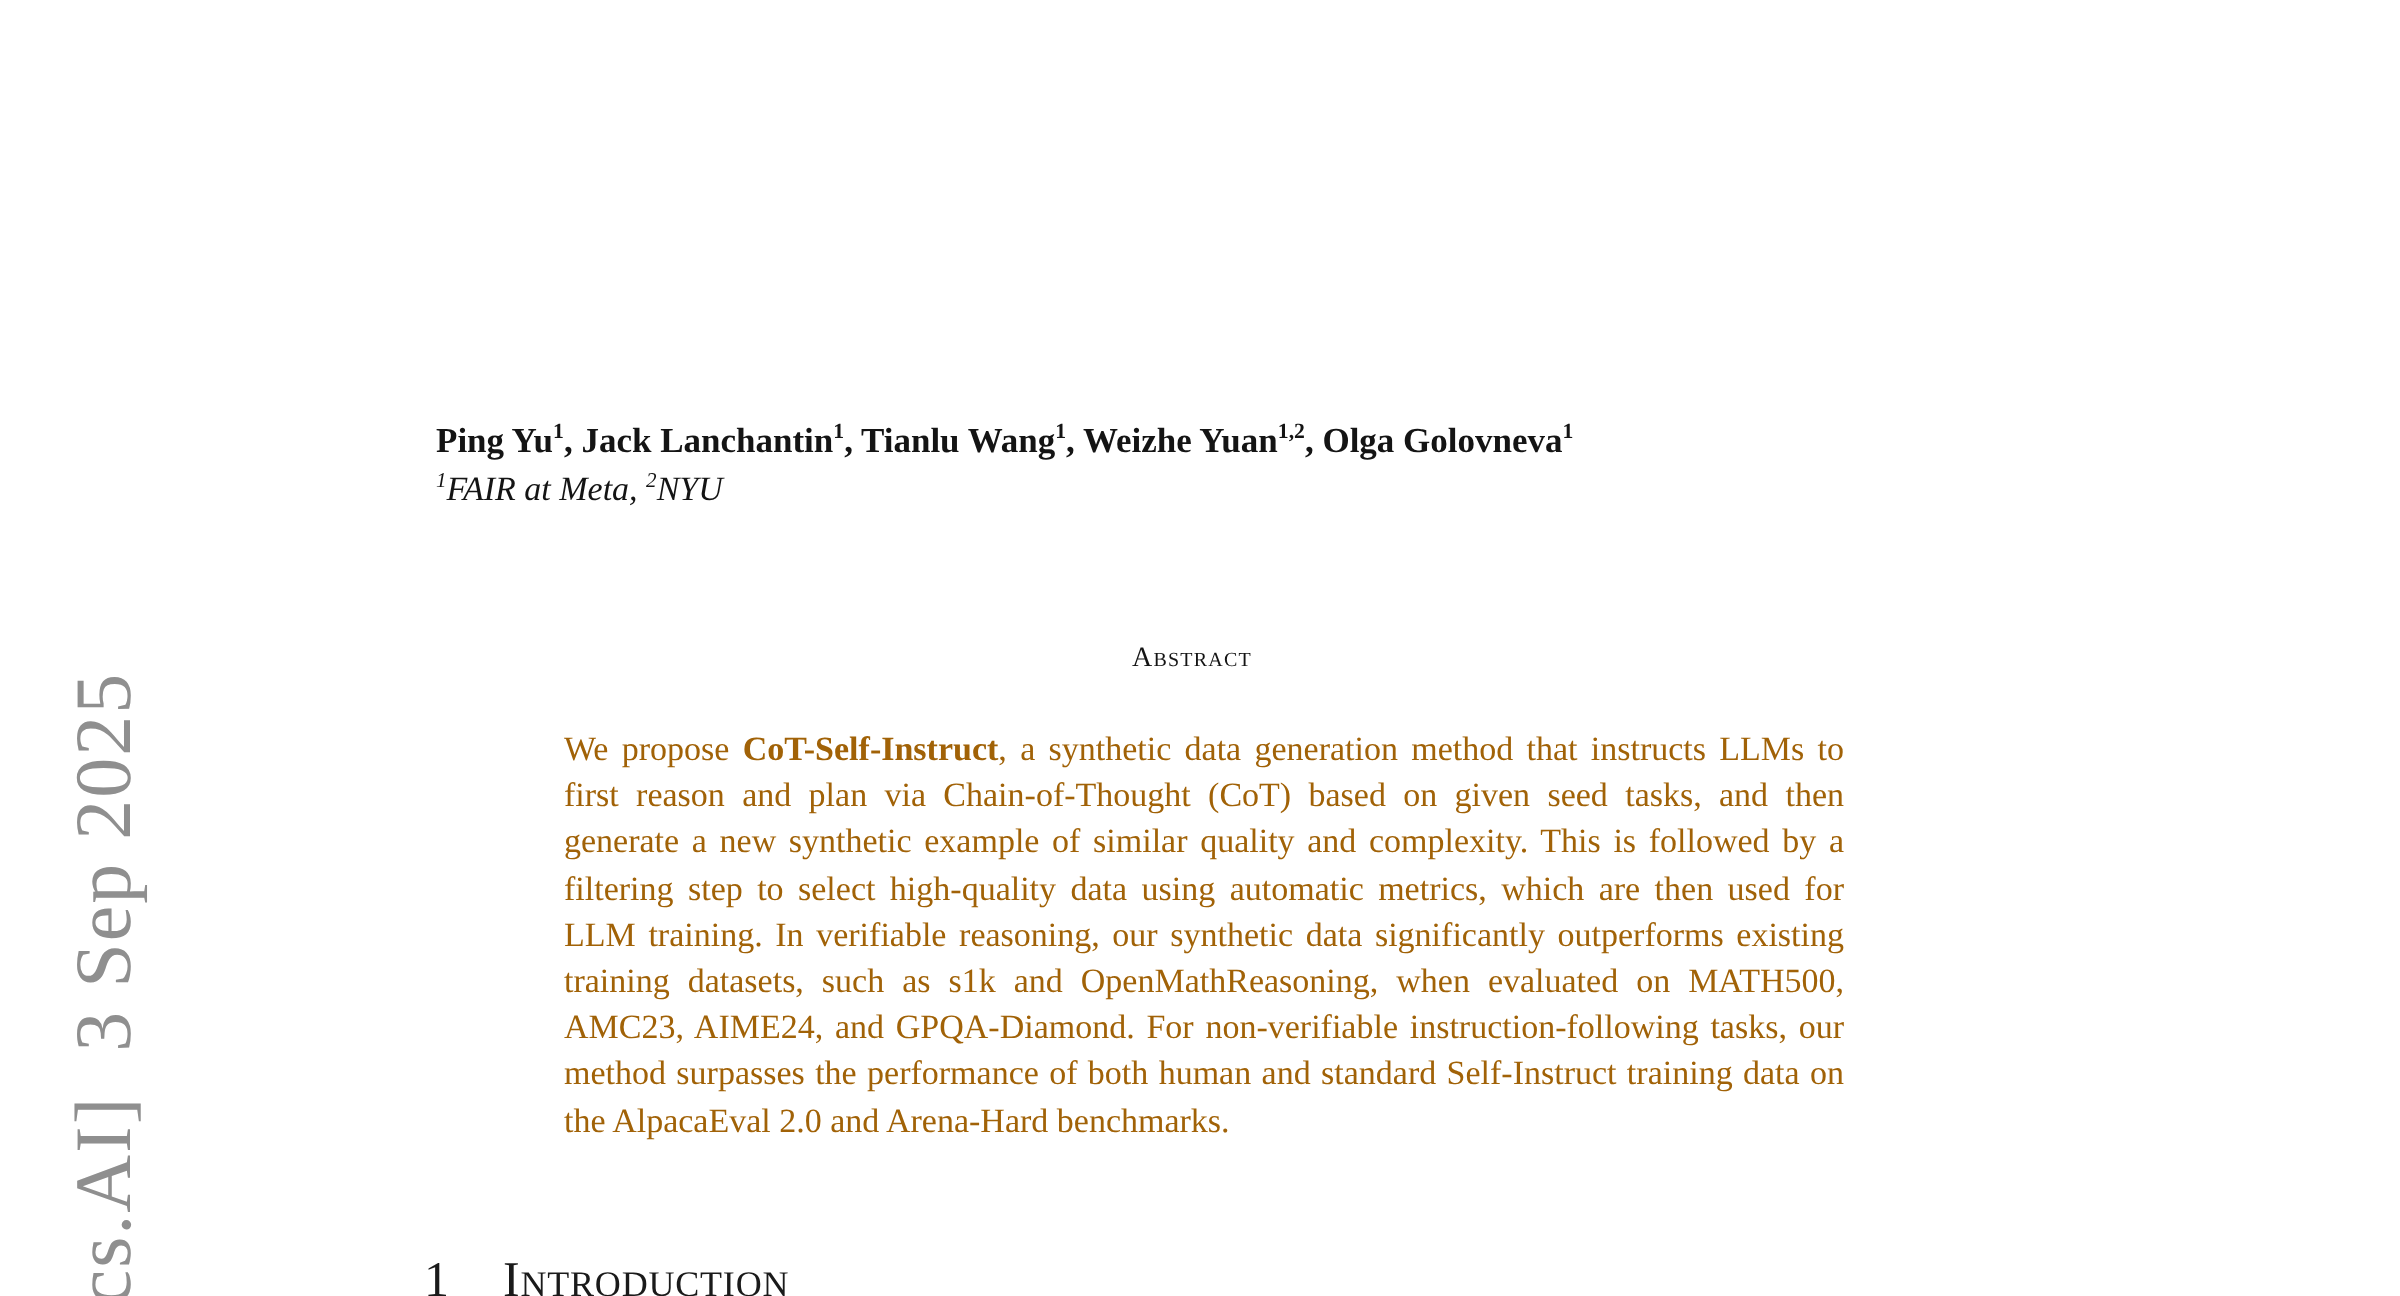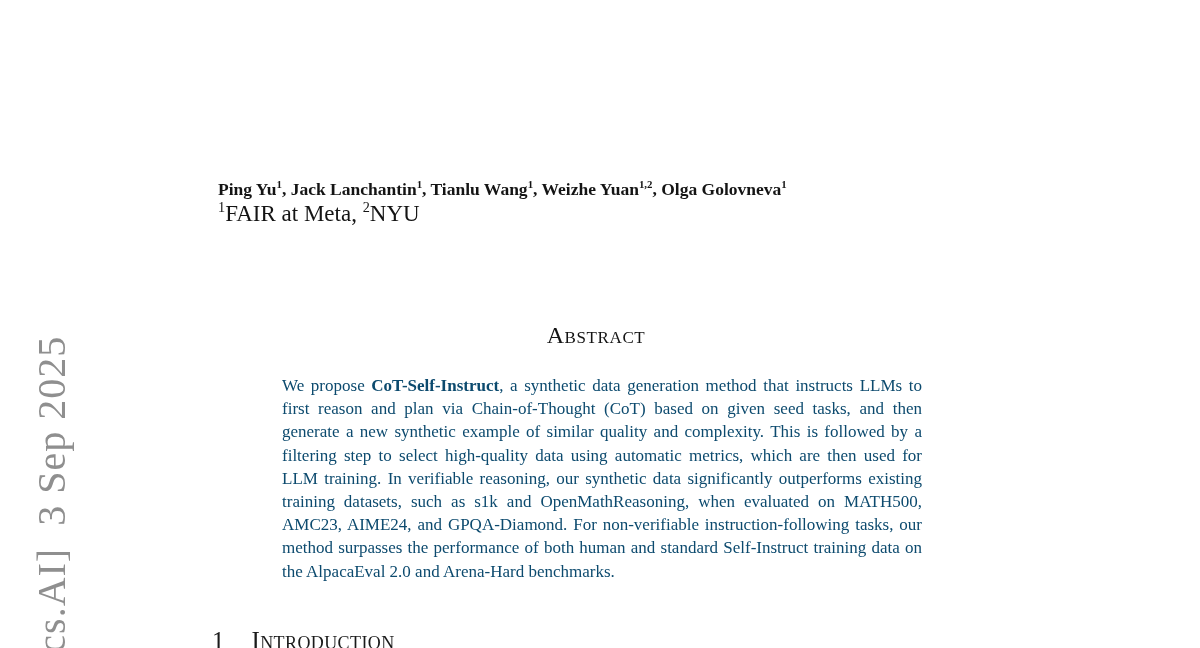--- a/index.html
+++ b/index.html
@@ -34,54 +34,54 @@
     font-variant: small-caps;
     font-size: 37px;
     line-height: 40.5px;
     letter-spacing: 0.4px;
     color: #141414;
   }
 
   .author-block {
     position: absolute;
     left: 218px;
-    top: 177px;
+    top: 208px;
     font-size: 17.5px;
     line-height: 24.5px;
     color: #141414;
   }
   .author-line { font-weight: bold; }
-  .affil-line { font-weight: normal; font-size: 23px; }
+  .affil-line { font-weight: normal; font-size: 17px; font-style: italic; }
   sup {
     font-size: 62%;
     line-height: 0;
     vertical-align: super;
   }
 
   .column {
     position: absolute;
     left: 212px;
     top: 322px;
     width: 768px;
   }
   .abstract-heading {
     text-align: center;
     font-variant: small-caps;
-    font-size: 24px;
+    font-size: 14px;
     letter-spacing: 0.6px;
     color: #141414;
   }
   .abstract-body {
     margin-left: 70px;
     margin-top: 25px;
     width: 640px;
     text-align: justify;
     font-size: 17px;
     line-height: 23.2px;
-    color: #0c4a6e;
+    color: #a16207;
   }
 
   .section-heading {
     position: absolute;
     left: 212px;
     top: 627px;
     font-size: 25px;
     color: #1a1a1a;
   }
   .section-heading .sec-title {

